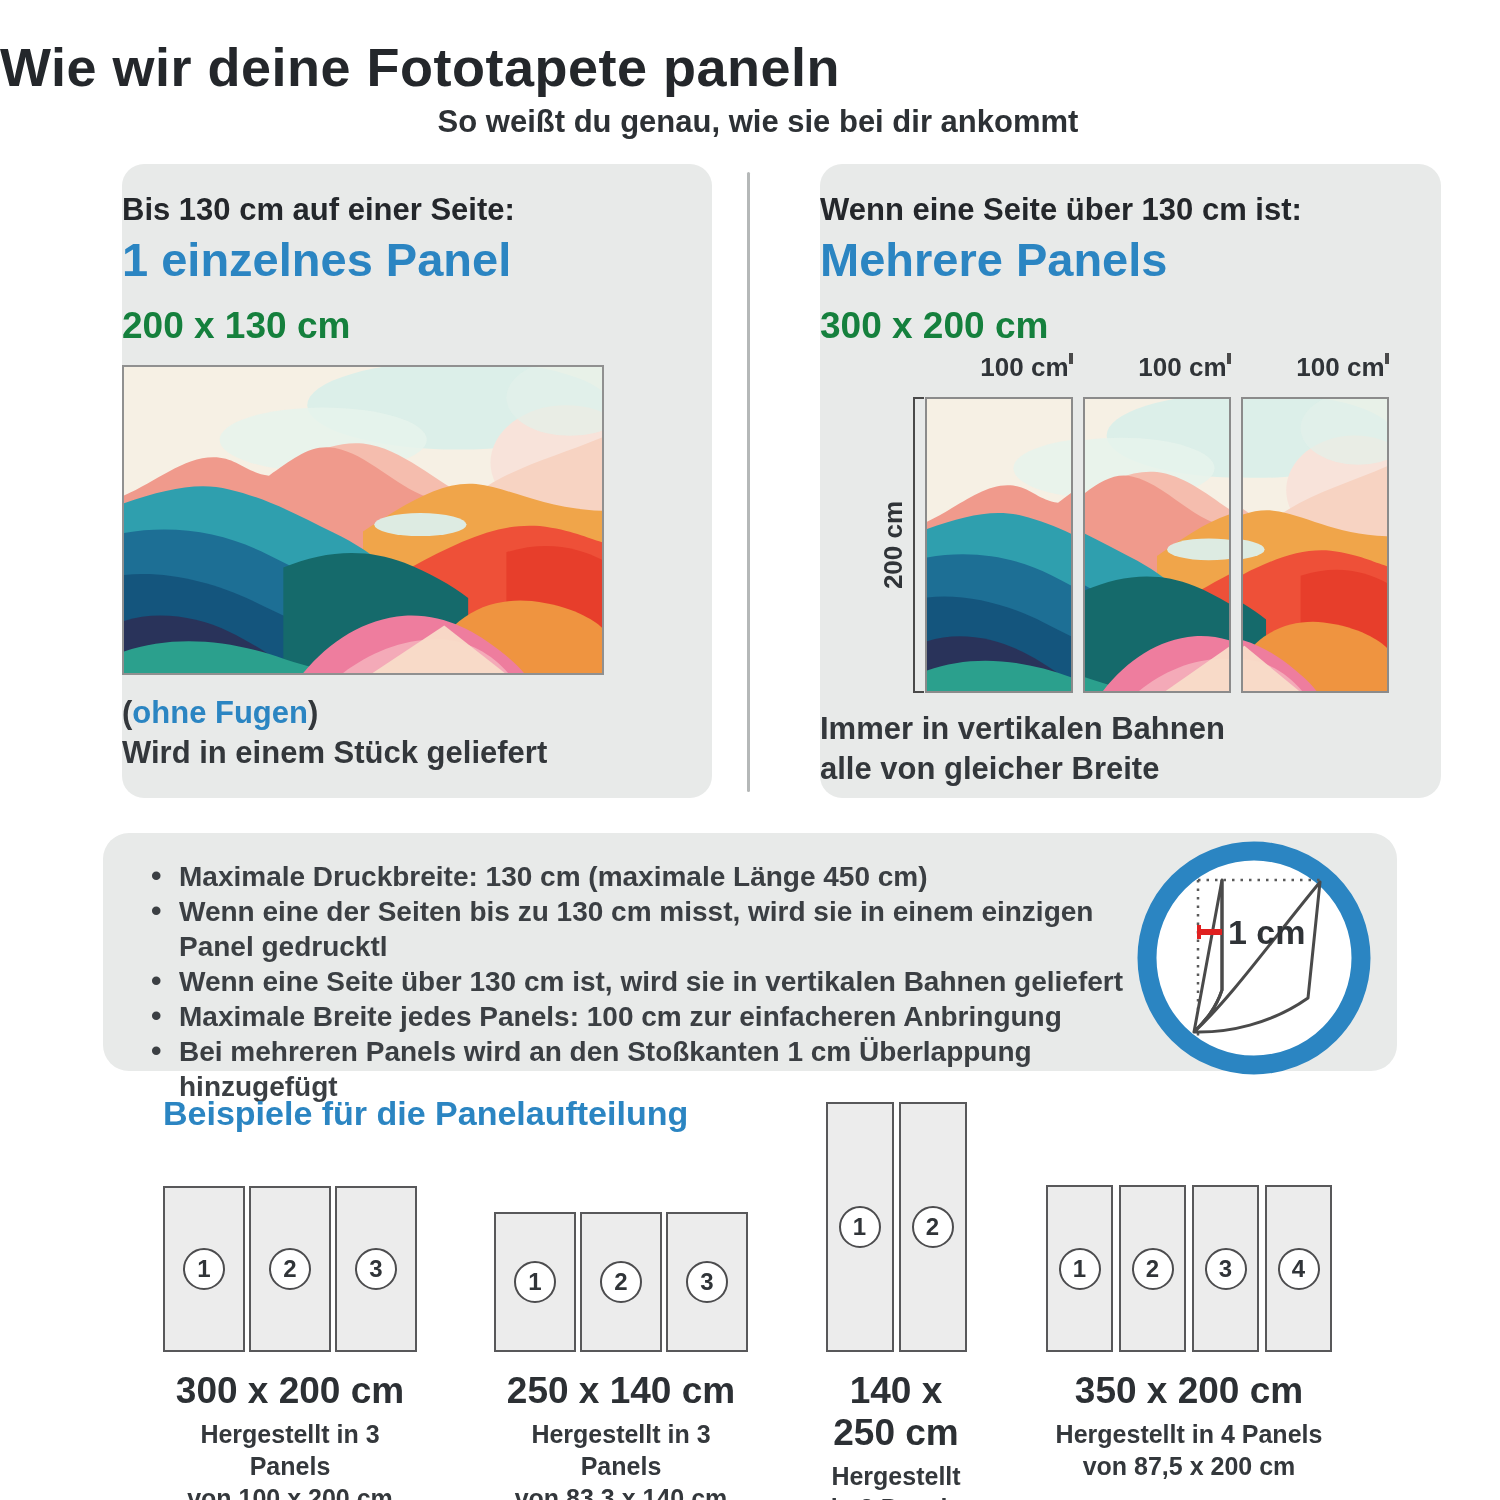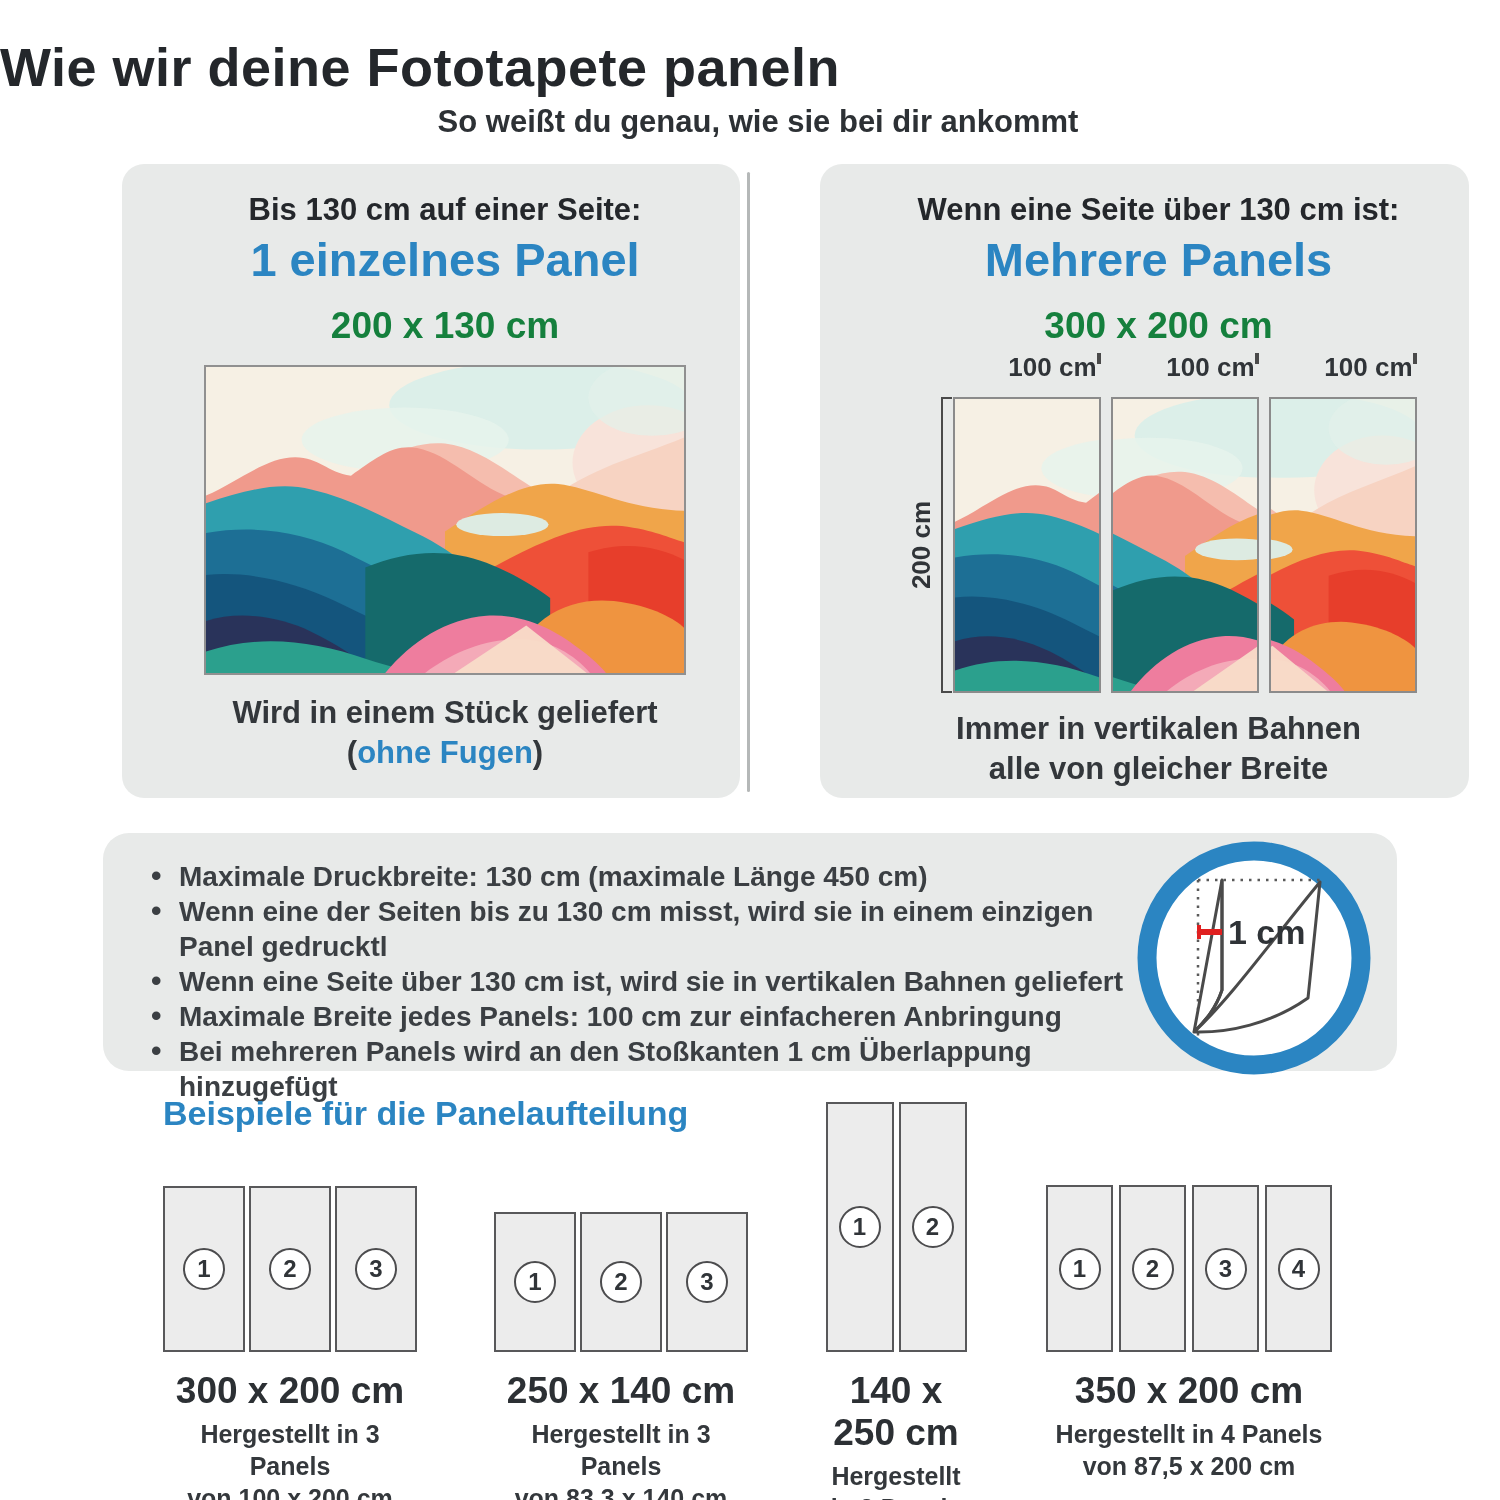--- a/index.html
+++ b/index.html
@@ -6,21 +6,21 @@
   body{
     width:1500px;height:1500px;position:relative;background:#ffffff;
     font-family:"Liberation Sans","DejaVu Sans",sans-serif;overflow:hidden;
     -webkit-font-smoothing:antialiased;
   }
   .abs{position:absolute;}
   
   .title{left:0;right:0;top:36px;font-size:54px;font-weight:700;color:#24272b;letter-spacing:.5px;}
   .subtitle{left:0;right:0;top:104px;text-align:center;font-size:31px;font-weight:700;color:#2d3135;margin-left:16px;}
   
-  .option-box{background:#e8eae9;border-radius:22px;text-align:center;padding-left:28px;}
+  .option-box{background:#e8eae9;border-radius:22px;}
   .box-left{left:122px;top:164px;width:590px;height:634px;}
   .box-right{left:820px;top:164px;width:621px;height:634px;}
   .divider{left:747px;top:172px;width:3px;height:620px;background:#b5b8b8;border-radius:2px;}
   .cond{margin-top:28px;font-size:31px;font-weight:700;color:#24272b;}
   .headline{margin-top:4px;font-size:47px;font-weight:700;color:#2b85c2;}
   .size-line{margin-top:18px;font-size:37px;font-weight:700;color:#15803d;}
   .art-frame{display:inline-block;margin-top:18px;border:2px solid #909090;line-height:0;background:#fff;}
   .caption{margin-top:16px;font-size:31px;font-weight:700;color:#33373b;line-height:40px;}
   .caption .hl{color:#2b85c2;}
   
@@ -93,22 +93,22 @@
 <div class="abs option-box box-left">
   <div class="cond">Bis 130 cm auf einer Seite:</div>
   <div class="headline">1 einzelnes Panel</div>
   <div class="size-line">200 x 130 cm</div>
   <div class="art-frame">
     <svg width="478" height="306" viewBox="0 0 600 400" preserveAspectRatio="none">
         <use href="#wc-art"></use>
       </svg>
   </div>
   <div class="caption">
+    <div><span>(</span><span class="hl">ohne Fugen</span><span>)</span></div>
     <div>Wird in einem Stück geliefert</div>
-    <div><span>(</span><span class="hl">ohne Fugen</span><span>)</span></div>
   </div>
 </div>
 
 <div class="abs divider"></div>
 
 <div class="abs option-box box-right">
   <div class="cond">Wenn eine Seite über 130 cm ist:</div>
   <div class="headline">Mehrere Panels</div>
   <div class="size-line">300 x 200 cm</div>
   <div class="mp-diagram">

